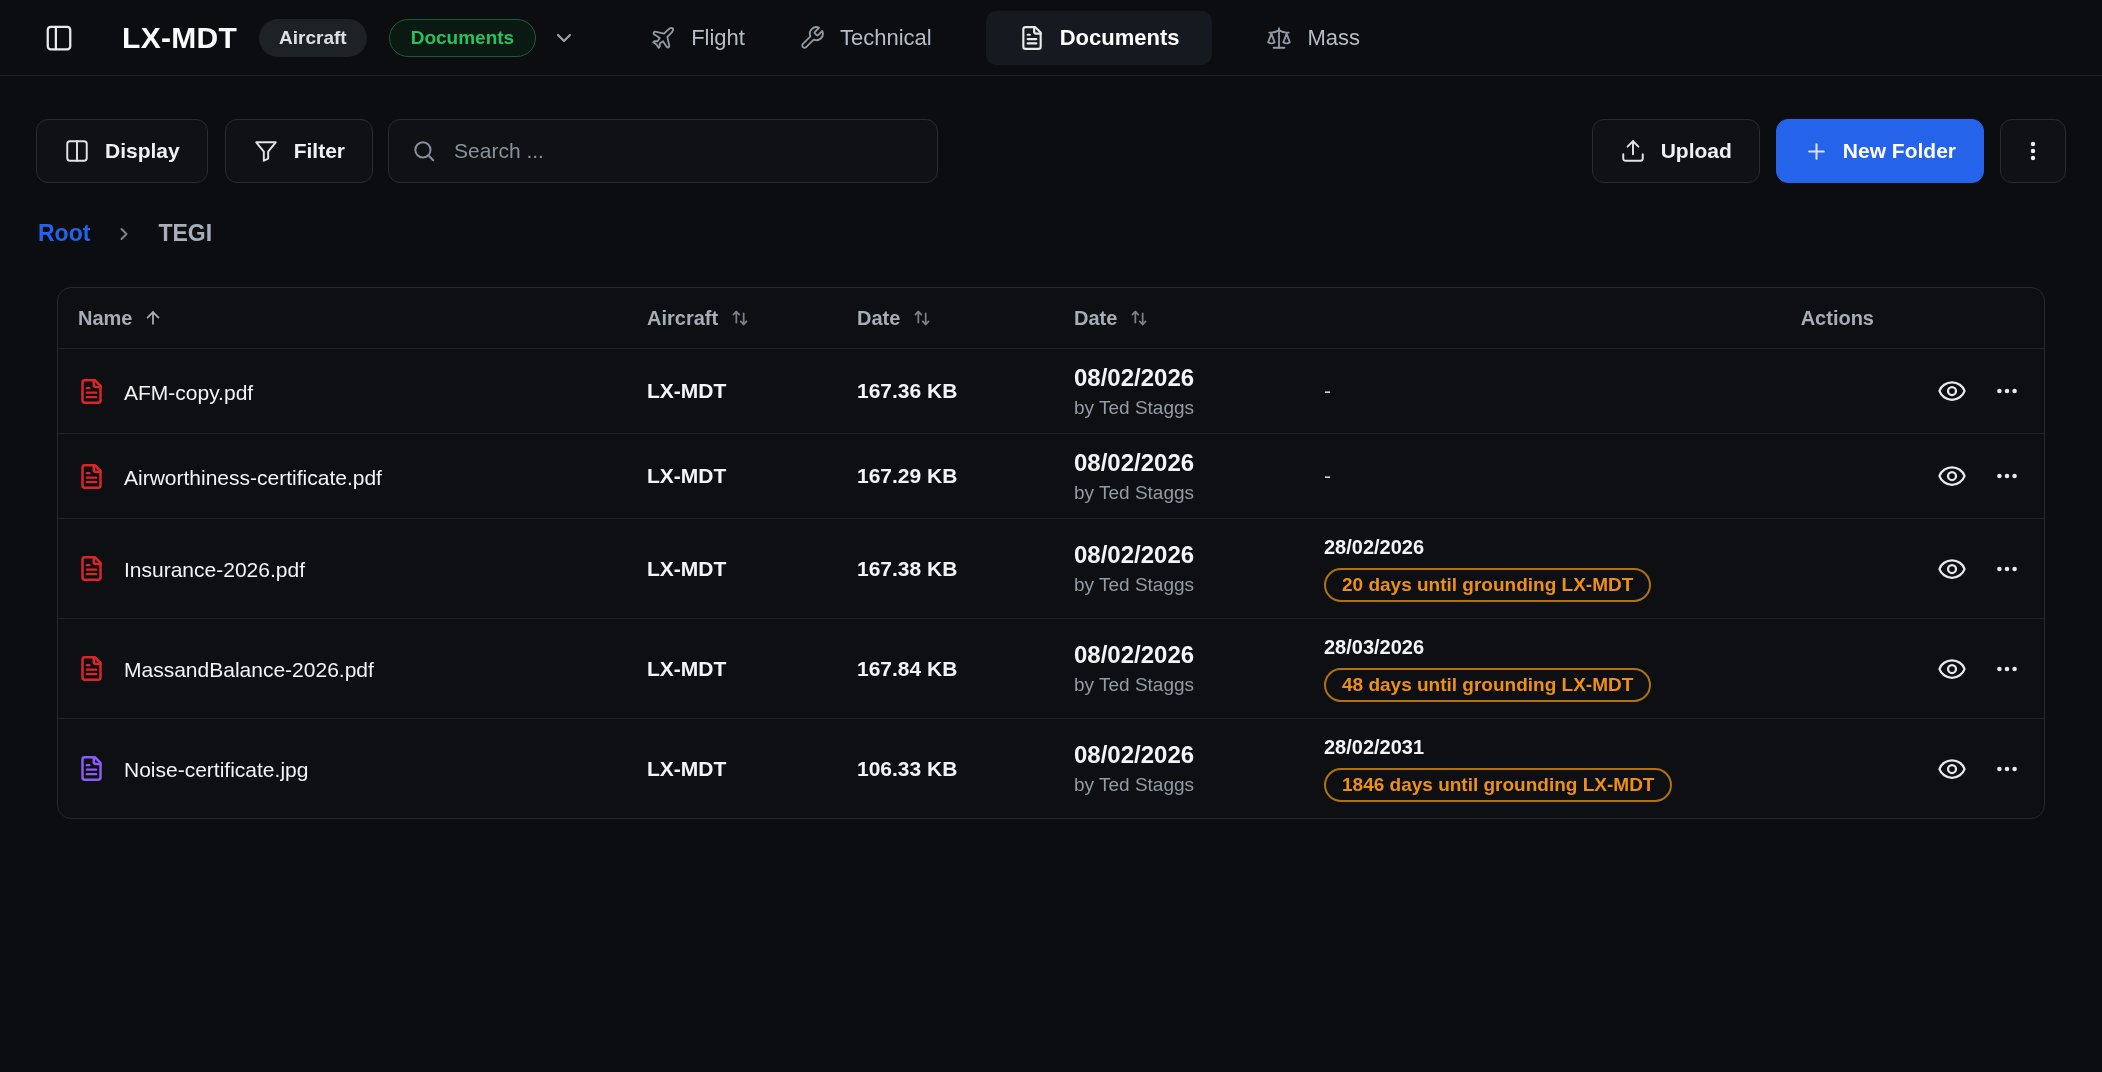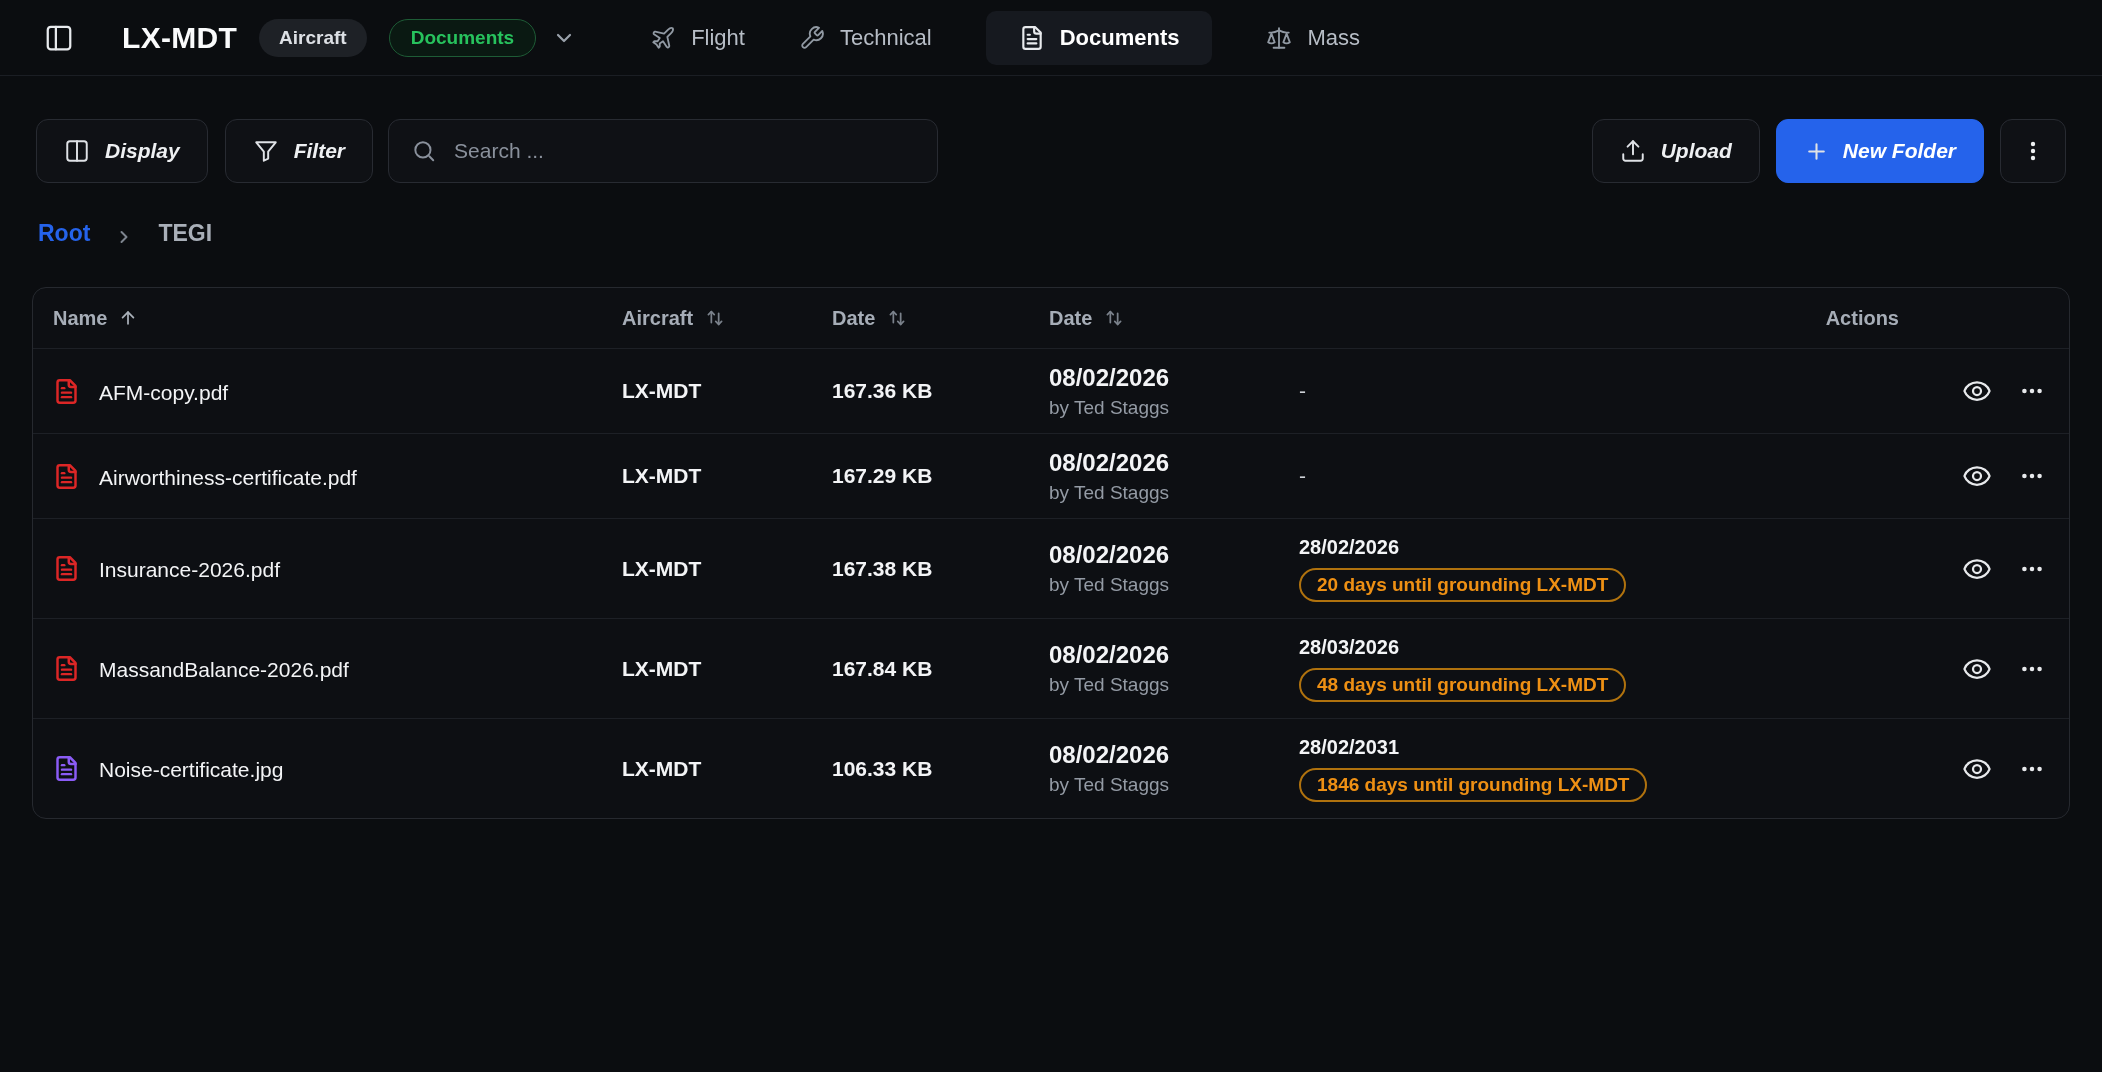--- a/index.html
+++ b/index.html
@@ -60,21 +60,21 @@
   }
   .nav-item.active .nav-icon { color:#e8eaed; }
 
   
   .toolbar { margin:43px 36px 0; display:flex; align-items:center; }
   .btn {
     height:64px;
     display:inline-flex; align-items:center; gap:15px;
     padding:0 27px;
     background:#0f1115; border:1px solid #282b32; border-radius:12px;
-    color:#eef0f2; font-size:21px; font-weight:600;font-style:italic;
+    color:#eef0f2; font-size:21px; font-weight:600;
   }
   .btn .btn-icon { color:#dfe2e6; }
   .searchbox {
     height:64px; width:550px; margin-left:15px;
     background:#0f1115; border:1px solid #282b32; border-radius:12px;
     display:flex; align-items:center; gap:17px; padding:0 22px;
   }
   .searchbox .search-glyph { color:#8a919c; }
   .searchbox input {
     flex:1; background:transparent; border:none; outline:none;
@@ -85,30 +85,30 @@
   .toolbar-right { display:flex; align-items:center; gap:16px; }
   .btn-primary {
     background:#2563eb; border:1px solid #2563eb; color:#ffffff; gap:14px;
   }
   .kebab-btn { width:66px; justify-content:center; padding:0; }
   .filter-gap { margin-left:17px; }
 
   
   .breadcrumb {
     margin:37px 36px 0; padding-left:2px;
-    display:flex; align-items:flex-end; gap:24px;
+    display:flex; align-items:center; gap:24px;
     font-size:23px; font-weight:600;
   }
   .bc-root { color:#2563eb; background:none; border:none; font-size:23px; font-weight:600; }
   .bc-sep { color:#7d848e; display:flex; }
   .bc-current { color:#a9afb8; font-weight:700; }
 
   
   .doc-table {
-    margin:40px 32px 0;
+    margin:40px 57px 0;
     border:1px solid #26292f; border-radius:14px;
     background:#0d0f13; overflow:hidden;
   }
   .grid {
     display:grid;
     grid-template-columns:569px 210px 217px 250px 1fr 150px;
     align-items:center;
     padding:0 20px;
   }
   .thead { height:60px; color:#a6adb7; font-size:20px; font-weight:600; }

